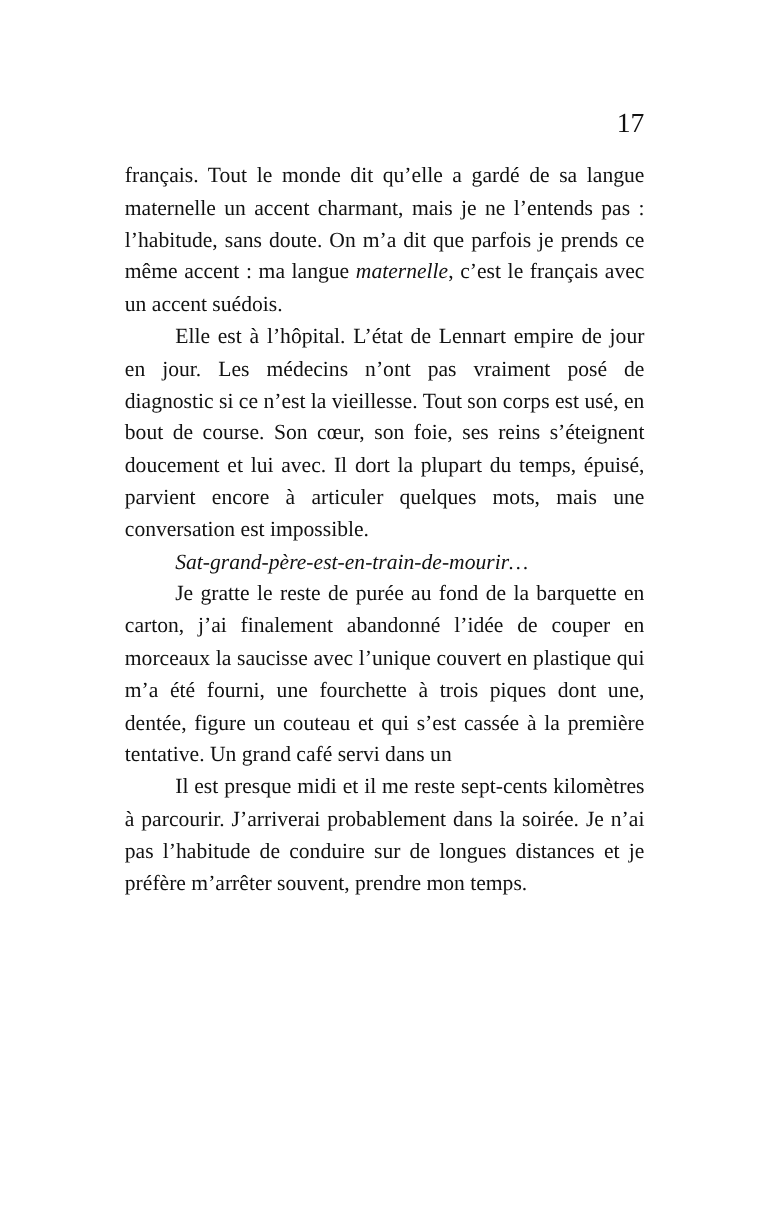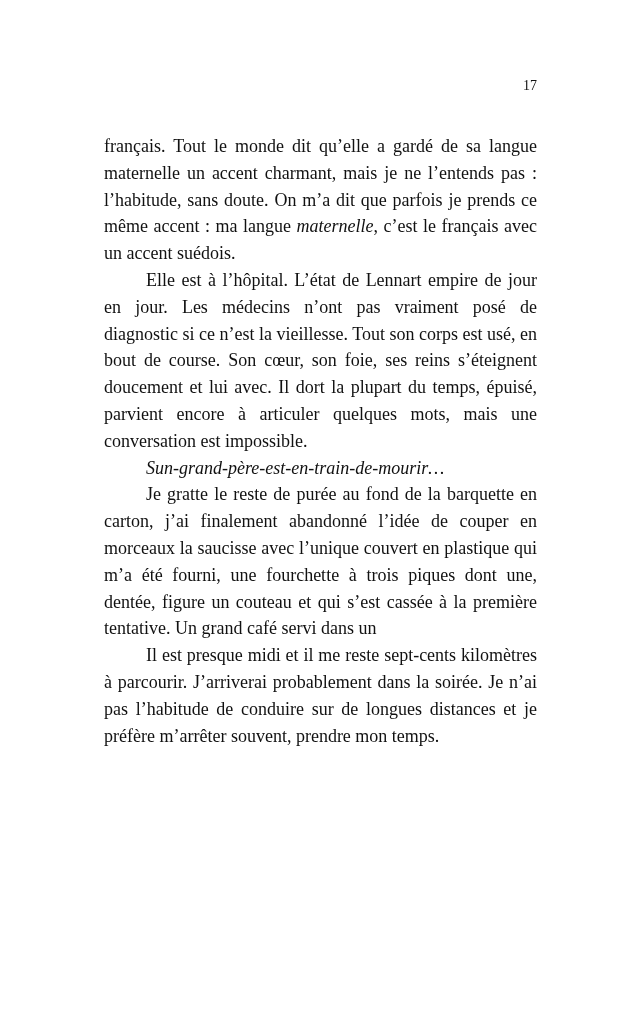--- a/index.html
+++ b/index.html
@@ -11,23 +11,23 @@
     position: relative;
     width: 640px;
     height: 1013px;
     background: #ffffff;
     overflow: hidden;
     font-family: "Liberation Serif", "DejaVu Serif", serif;
     color: #111111;
   }
   .page-number {
     position: absolute;
-    top: 76px;
+    top: 93px;
     right: 103px;
-    font-size: 14px;
+    font-size: 23px;
     line-height: 20px;
     color: #111111;
   }
   .text-block {
     position: absolute;
     top: 133px;
     left: 104px;
     width: 433px;
   }
   .text-block p {
@@ -47,17 +47,17 @@
   }
 </style>
 </head>
 <body>
 
 <div class="page">
   <div class="page-number">17</div>
   <div class="text-block" id="text-block">
       <p><span>français. Tout le monde dit qu’elle a gardé de sa langue maternelle un accent charmant, mais je ne l’entends pas&nbsp;: l’habitude, sans doute. On m’a dit que parfois je prends ce même accent&nbsp;: ma langue </span><em>maternelle</em><span>, c’est le français avec un accent suédois.</span></p>
       <p class="indent"><span>Elle est à l’hôpital. L’état de Lennart empire de jour en jour. Les médecins n’ont pas vraiment posé de diagnostic si ce n’est la vieillesse. Tout son corps est usé, en bout de course. Son cœur, son foie, ses reins s’éteignent doucement et lui avec. Il dort la plupart du temps, épuisé, parvient encore à articuler quelques mots, mais une conversation est impossible.</span></p>
-      <p class="indent"><em>Sun-grand-père-est-en-train-de-mourir…</em></p>
+      <p class="indent"><em>Sat-grand-père-est-en-train-de-mourir…</em></p>
       <p class="indent"><span>Je gratte le reste de purée au fond de la barquette en carton, j’ai finalement abandonné l’idée de couper en morceaux la saucisse avec l’unique couvert en plastique qui m’a été fourni, une fourchette à trois piques dont une, dentée, figure un couteau et qui s’est cassée à la première tentative. Un grand café servi dans un</span></p>
       <p class="indent"><span>Il est presque midi et il me reste sept-cents kilomètres à parcourir. J’arriverai probablement dans la soirée. Je n’ai pas l’habitude de conduire sur de longues distances et je préfère m’arrêter souvent, prendre mon temps.</span></p>
     </div>
 </div>
 
 </body></html>

